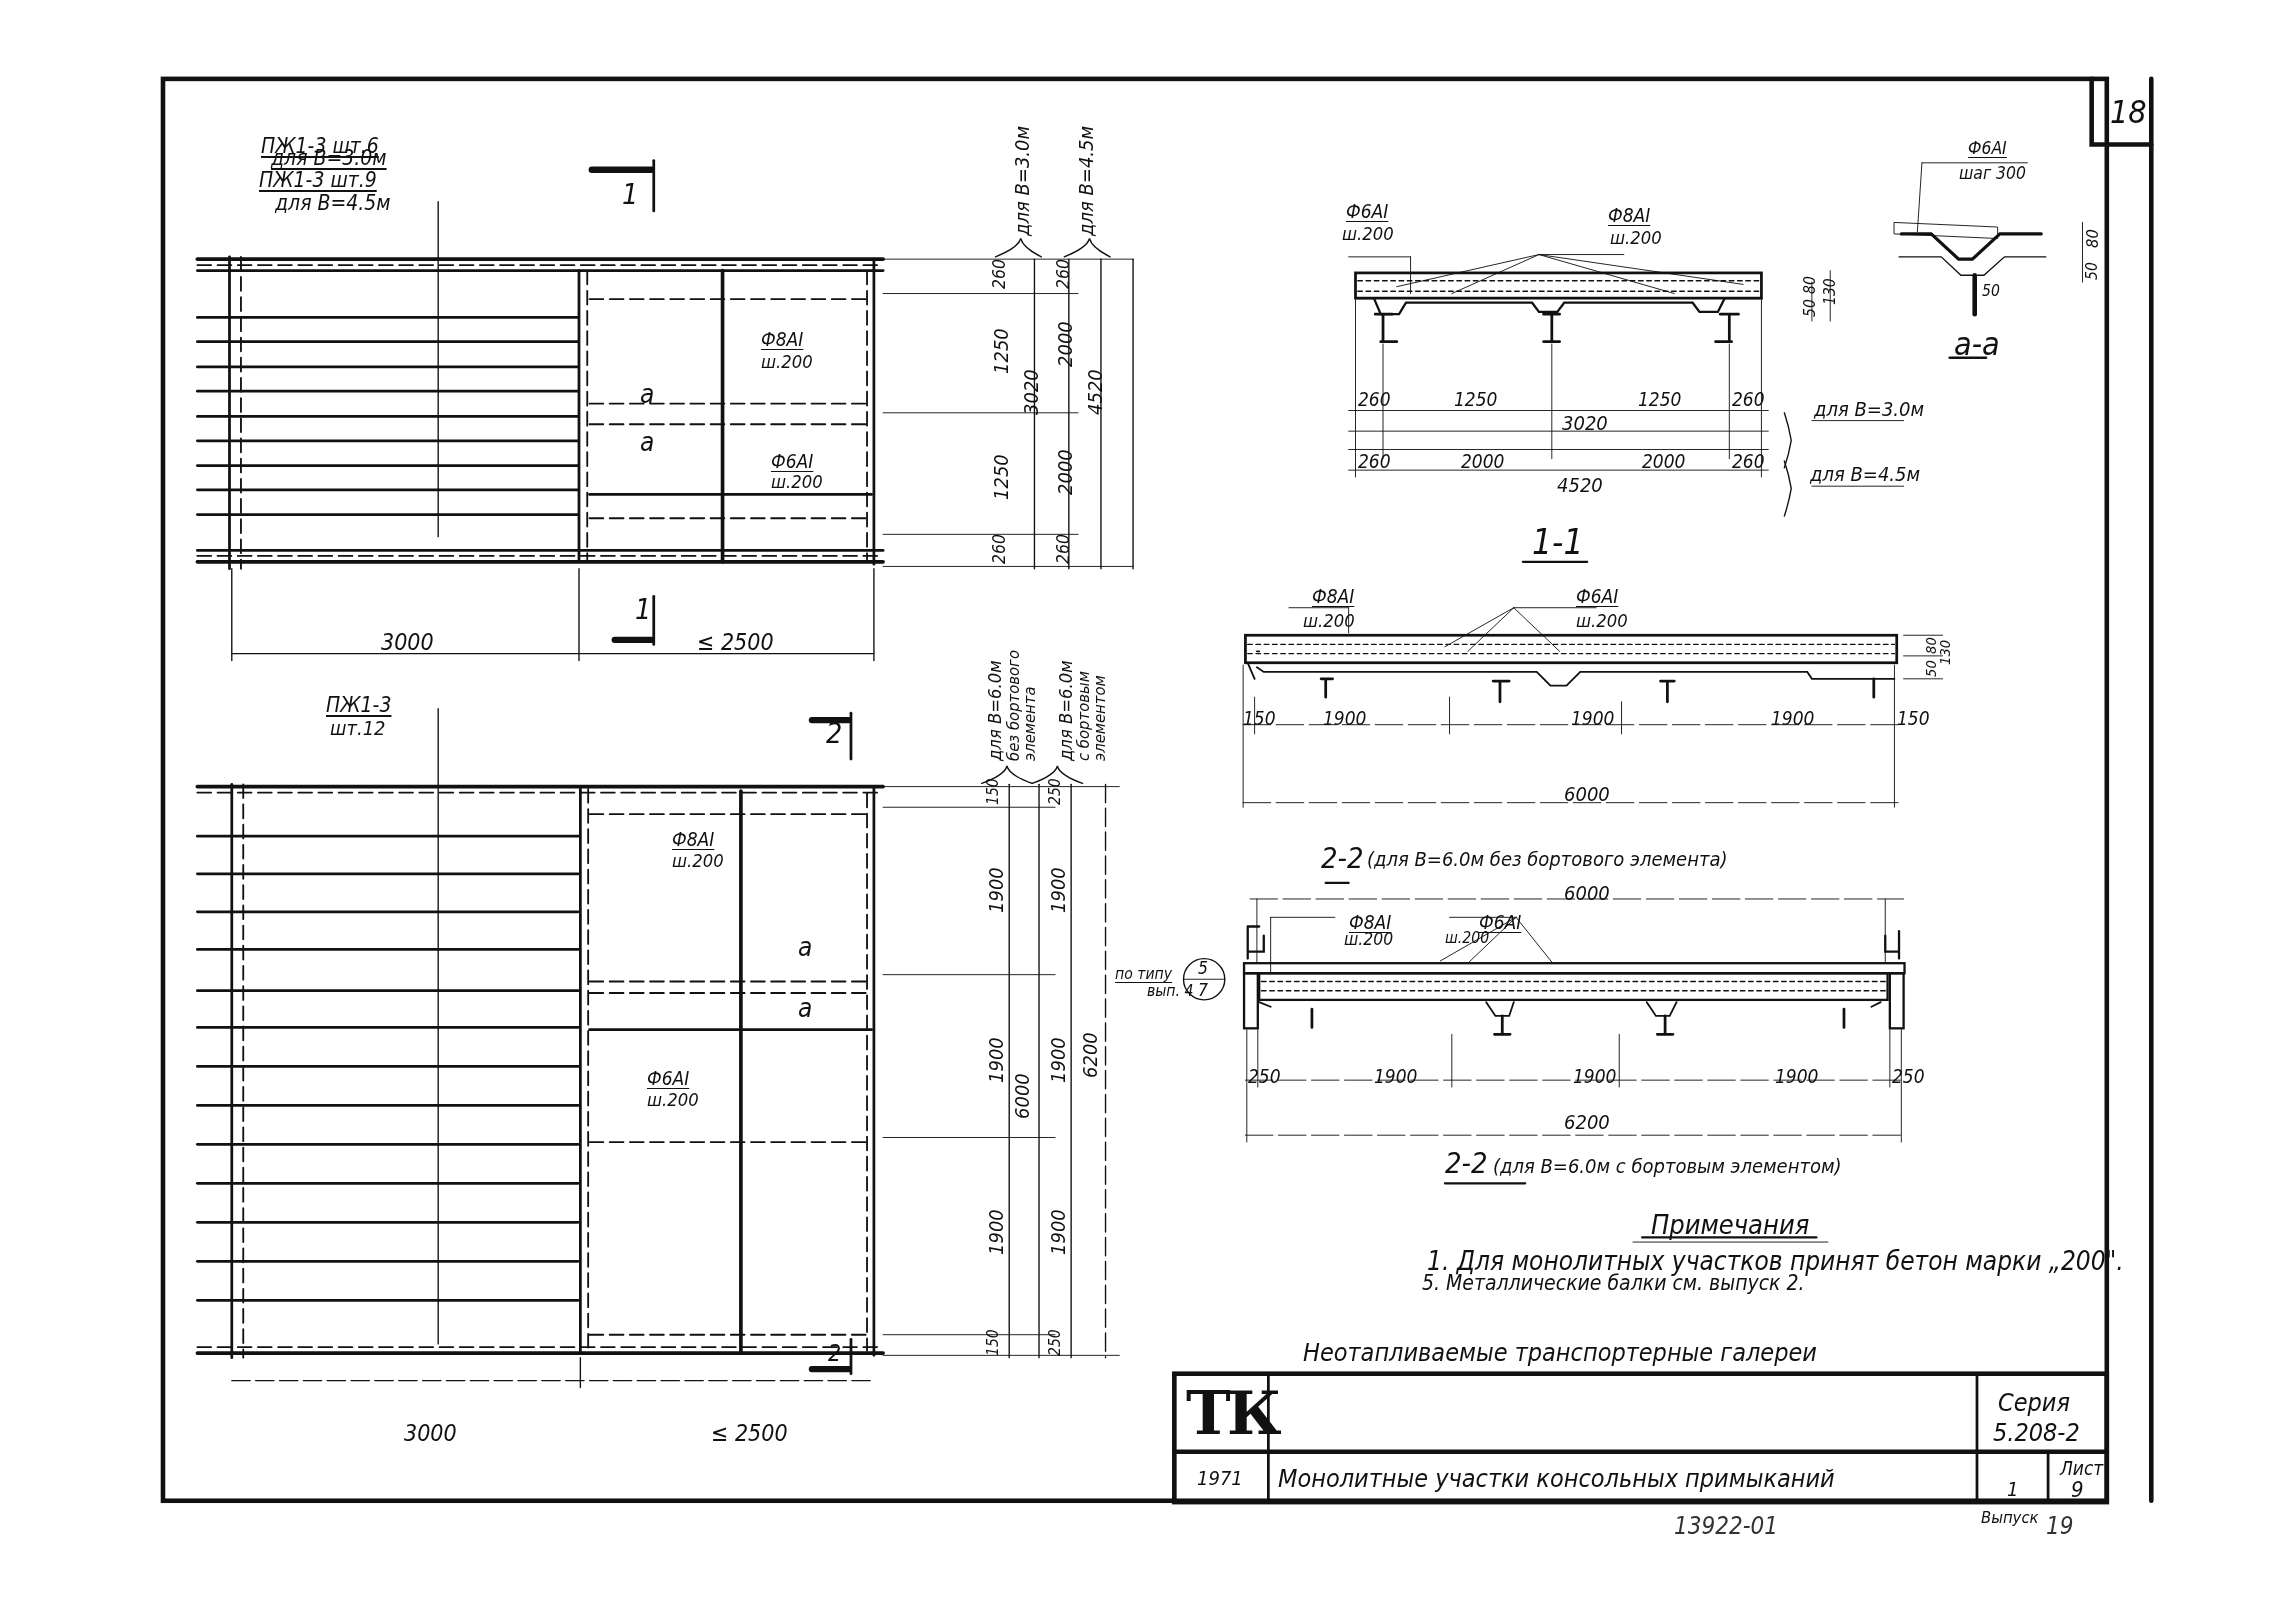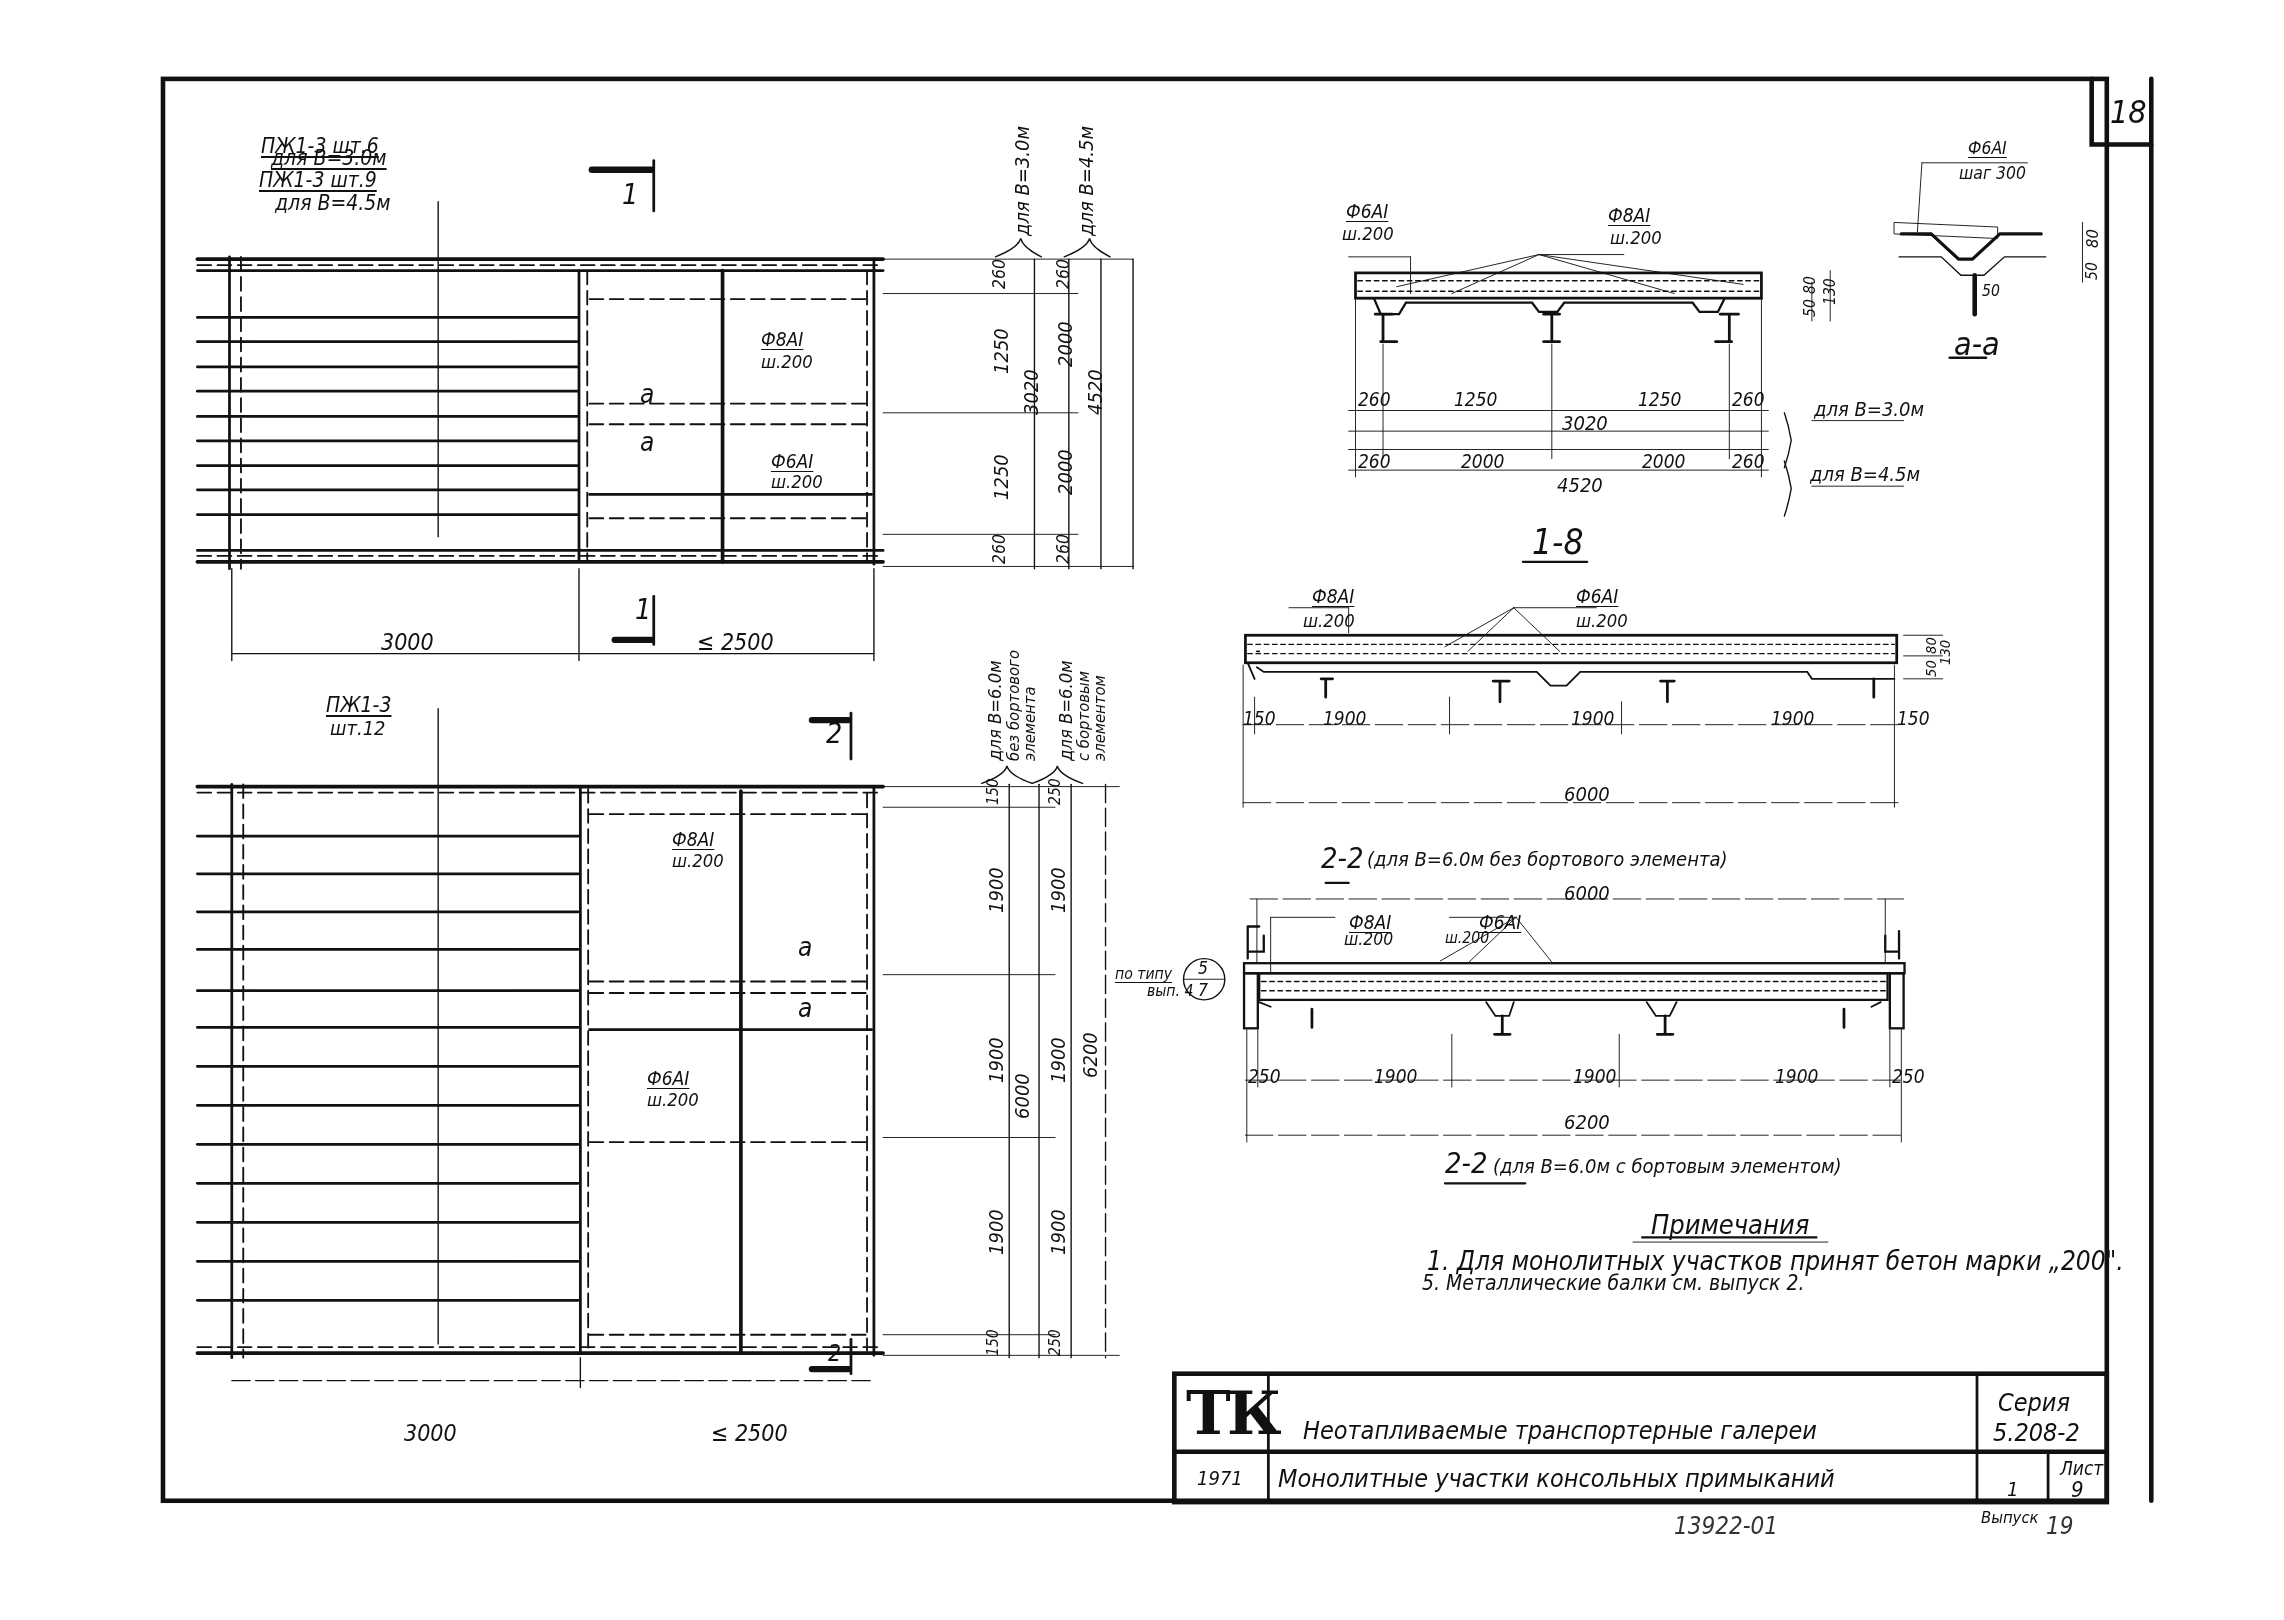--- a/index.html
+++ b/index.html
@@ -328,21 +328,21 @@
 <div class="t" style="left:1638px;top:390px;font-size:19px;">1250</div>
 <div class="t" style="left:1732px;top:390px;font-size:19px;">260</div>
 <div class="t" style="left:1562px;top:413px;font-size:20px;">3020</div>
 <div class="t" style="left:1358px;top:452px;font-size:19px;">260</div>
 <div class="t" style="left:1461px;top:452px;font-size:19px;">2000</div>
 <div class="t" style="left:1642px;top:452px;font-size:19px;">2000</div>
 <div class="t" style="left:1732px;top:452px;font-size:19px;">260</div>
 <div class="t" style="left:1557px;top:475px;font-size:20px;">4520</div>
 <div class="t" style="left:1814px;top:399px;font-size:20px;">для B=3.0м</div>
 <div class="t" style="left:1810px;top:464px;font-size:20px;">для B=4.5м</div>
-<div class="t" style="left:1532px;top:525px;font-size:35px;">1-8</div>
+<div class="t" style="left:1532px;top:525px;font-size:35px;">1-1</div>
 
 <div class="t u" style="left:1968px;top:140px;font-size:17.4px;">Ф6АI</div>
 <div class="t" style="left:1959px;top:165px;font-size:17.4px;">шаг 300</div>
 <div class="t rot" style="left:2085px;top:248px;font-size:16.5px;">80</div>
 <div class="t rot" style="left:2085px;top:280px;font-size:15.6px;">50</div>
 <div class="t" style="left:1982px;top:284px;font-size:15.6px;">50</div>
 <div class="t" style="left:1954px;top:328px;font-size:32px;">a-a</div>
 
 <div class="t u" style="left:1312px;top:587px;font-size:19px;">Ф8АI</div>
 <div class="t" style="left:1303px;top:612px;font-size:18.3px;">ш.200</div>
@@ -372,21 +372,21 @@
 <div class="t" style="left:1892px;top:1067px;font-size:19px;">250</div>
 <div class="t" style="left:1564px;top:1112px;font-size:20px;">6200</div>
 <div class="t" style="left:1445px;top:1149px;font-size:29px;">2-2</div>
 <div class="t" style="left:1493px;top:1156px;font-size:20px;">(для B=6.0м с бортовым элементом)</div>
 
 <div class="t" style="left:1651px;top:1211px;font-size:27px;">Примечания</div>
 <div class="t" style="left:1427px;top:1248px;font-size:26px;">1. Для монолитных участков принят бетон марки „200".</div>
 <div class="t" style="left:1422px;top:1273px;font-size:21px;">5. Металлические балки см. выпуск 2.</div>
 
 <div class="t" style="left:1186px;top:1383px;font-size:60px;font-style:normal;font-weight:bold;font-family:'DejaVu Serif',serif;letter-spacing:-3.7px;">ТК</div>
-<div class="t" style="left:1303px;top:1418px;font-size:25px;">Неотапливаемые транспортерные галереи</div>
+<div class="t" style="left:1303px;top:1340px;font-size:25px;">Неотапливаемые транспортерные галереи</div>
 <div class="t" style="left:1998px;top:1390px;font-size:25px;">Серия</div>
 <div class="t" style="left:1993px;top:1420px;font-size:25px;">5.208-2</div>
 <div class="t" style="left:1197px;top:1468px;font-size:20px;">1971</div>
 <div class="t" style="left:1278px;top:1466px;font-size:25px;">Монолитные участки консольных примыканий</div>
 <div class="t" style="left:1981px;top:1510px;font-size:16.5px;">Выпуск</div>
 <div class="t" style="left:2007px;top:1479px;font-size:20px;">1</div>
 <div class="t" style="left:2060px;top:1459px;font-size:19px;">Лист</div>
 <div class="t" style="left:2071px;top:1479px;font-size:22px;">9</div>
 
 </div>

